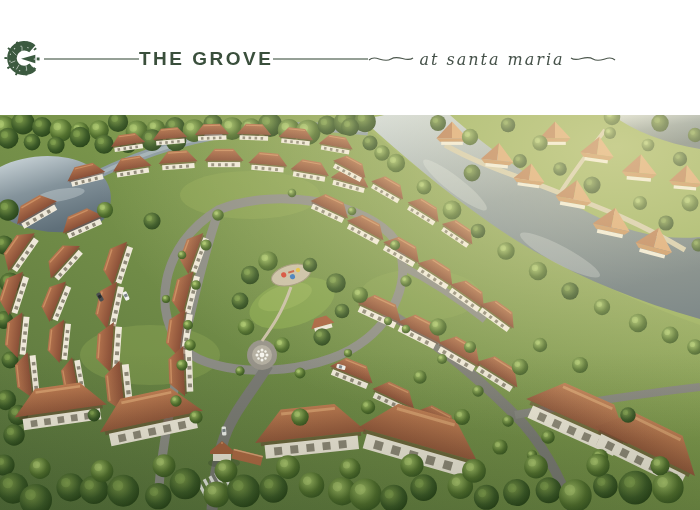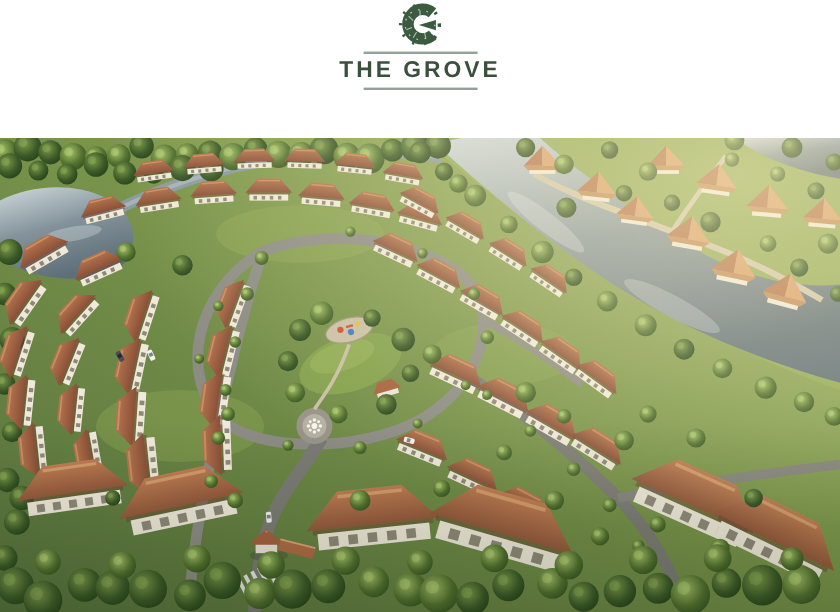--- a/index.html
+++ b/index.html
@@ -2,21 +2,21 @@
 <html><head>
 <meta charset="utf-8">
 <style>
   html,body{margin:0;padding:0;}
   body{
     width:700px;height:510px;overflow:hidden;background:#ffffff;
     font-family:"Liberation Sans",sans-serif;
   }
   .header{
     width:700px;height:115px;background:#ffffff;
-    display:flex;flex-direction:column;align-items:center;
+    display:flex;align-items:center;
   }
   .logo{margin-top:2px;height:38px;width:44px;}
   .divider{
     width:95px;height:2px;background:#95a096;border:none;margin:0;
   }
   .div1{margin-top:3px;}
   .div2{margin-top:3px;}
   .brand-name{
     margin-top:3px;
     color:#3a4f3c;font-weight:bold;font-size:19px;letter-spacing:2.5px;
@@ -47,20 +47,29 @@
       <line x1="22" y1="7" x2="22" y2="13"></line>
       <line x1="12" y1="12" x2="16" y2="16"></line>
       <line x1="10" y1="24" x2="15" y2="22"></line>
       <line x1="16" y1="31" x2="19" y2="26"></line>
       <line x1="27" y1="31" x2="26" y2="26"></line>
     </g>
   </svg>
   <div class="divider div1"></div>
   <div class="brand-name">THE GROVE</div>
   <div class="divider div2"></div>
+  <div class="tagline-row">
+    <svg width="46" height="12" viewBox="0 0 46 12">
+      <path d="M1,7 C8,1 15,11 23,6 C31,1 38,10 45,5" fill="none" stroke="#4d584e" stroke-width="1.2"></path>
+    </svg>
+    <span class="tagline-text">at santa maria</span>
+    <svg width="46" height="12" viewBox="0 0 46 12" style="transform:scaleX(-1)">
+      <path d="M1,7 C8,1 15,11 23,6 C31,1 38,10 45,5" fill="none" stroke="#4d584e" stroke-width="1.2"></path>
+    </svg>
+  </div>
 </div>
 
 <div class="hero">
 <svg id="scene" width="700" height="395" viewBox="0 0 700 395">
   <defs>
     <linearGradient id="ground" x1="0" y1="1" x2="1" y2="0">
       <stop offset="0" stop-color="#55703c"></stop>
       <stop offset="0.55" stop-color="#7a954b"></stop>
       <stop offset="1" stop-color="#a3b763"></stop>
     </linearGradient>

